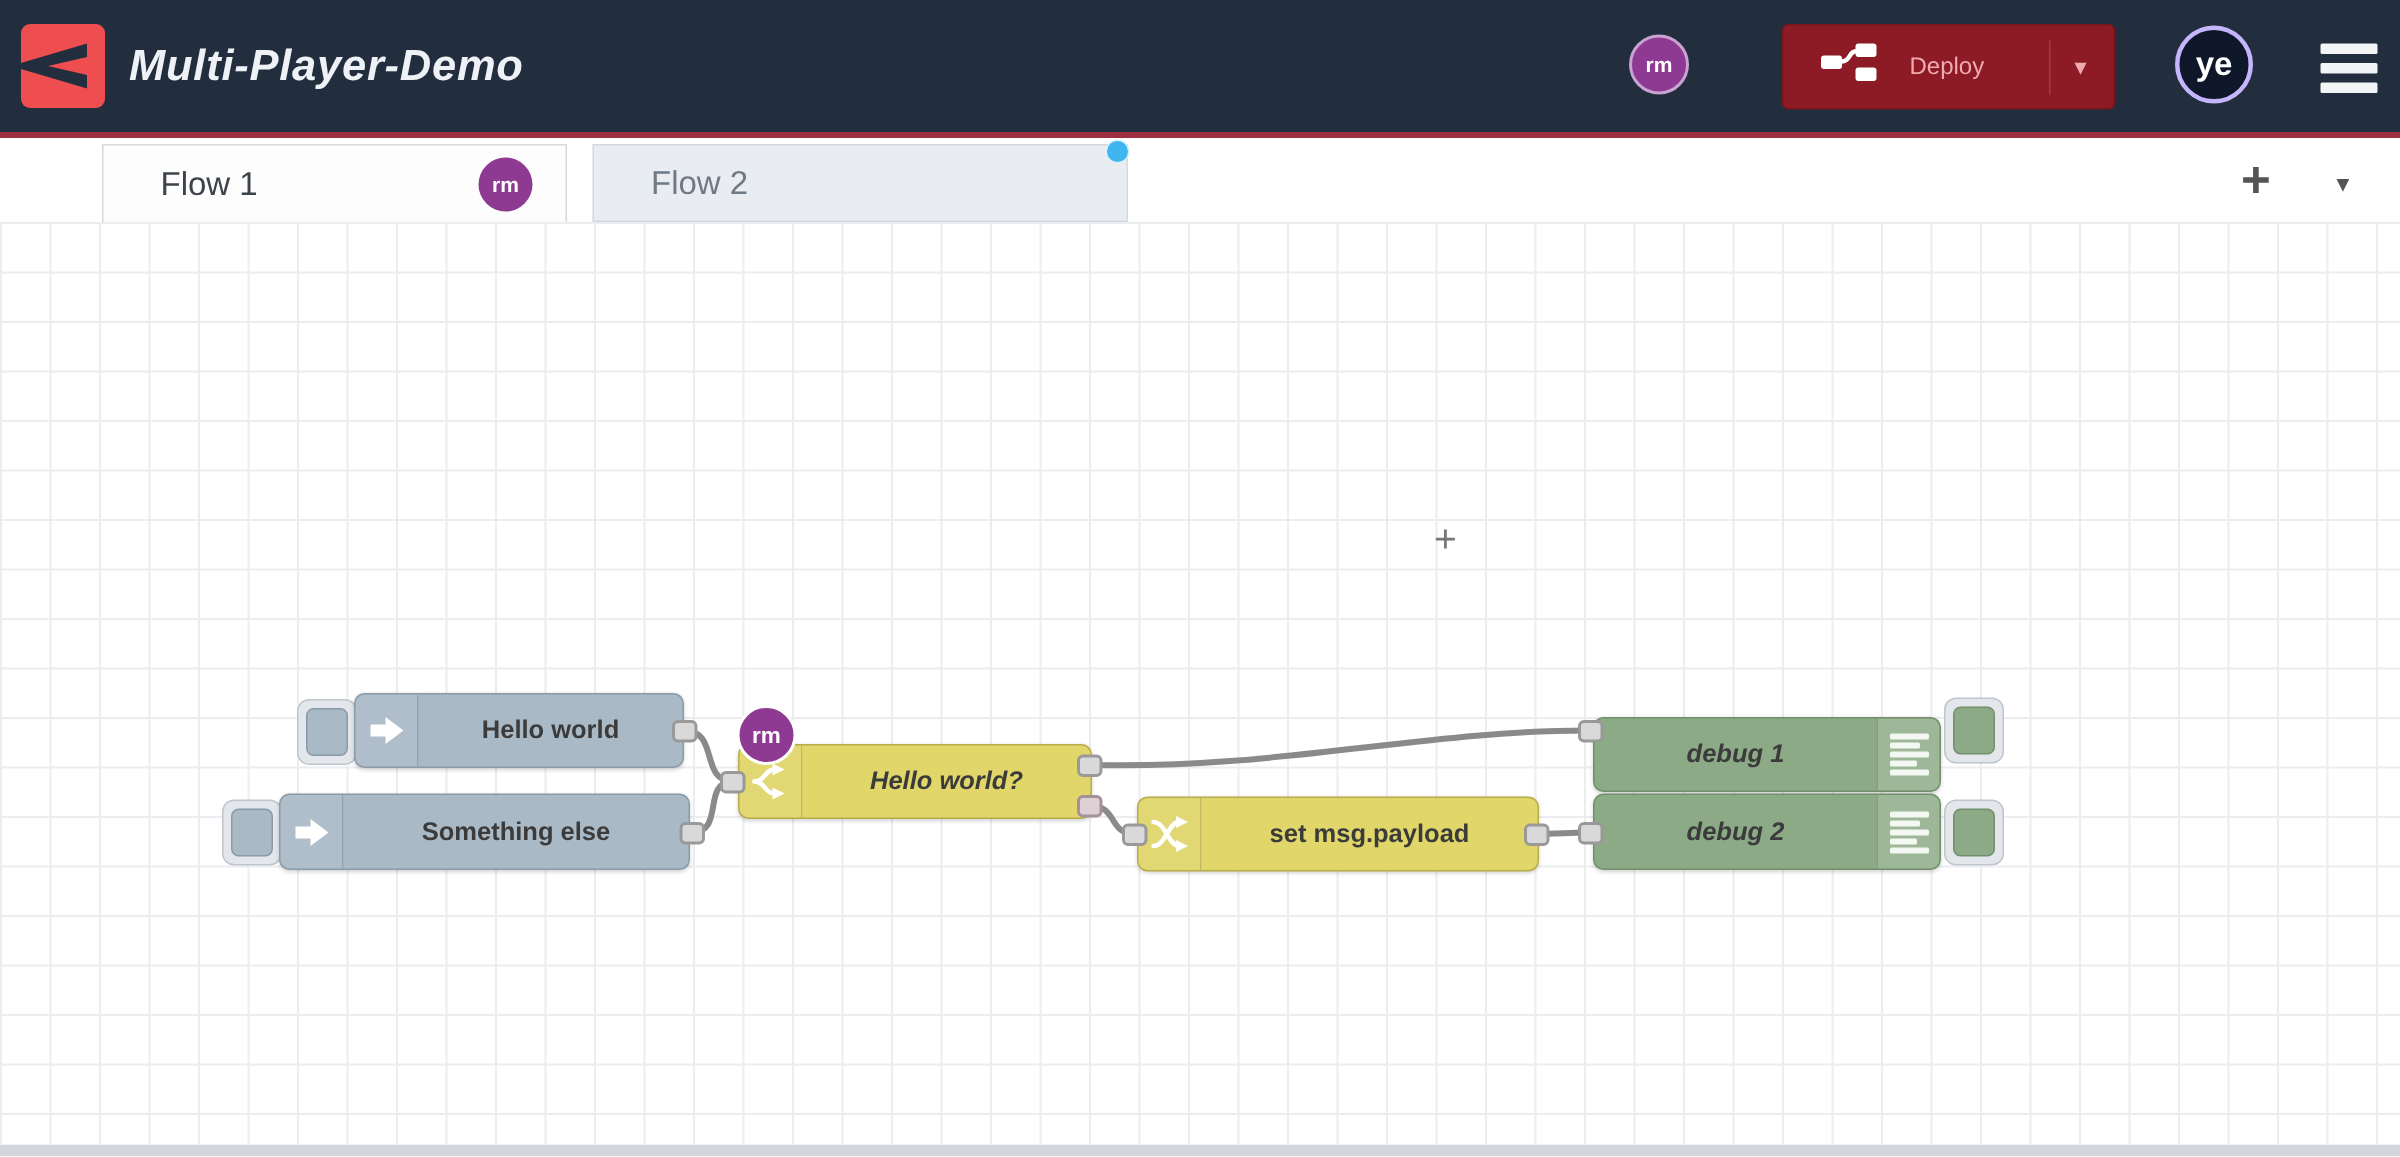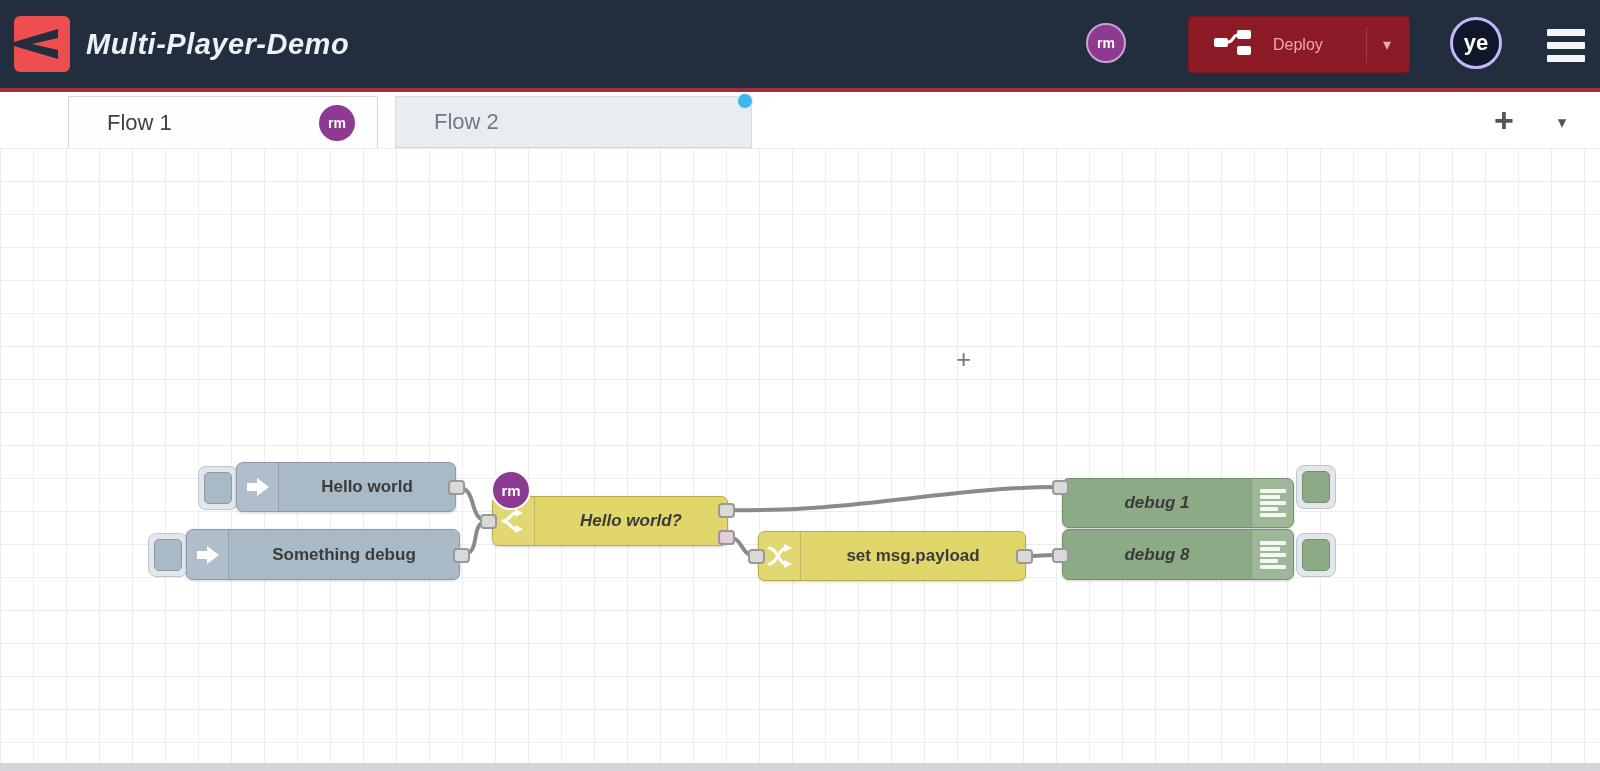--- a/index.html
+++ b/index.html
@@ -170,21 +170,21 @@
 
   <div class="node-button" style="left:148px; top:385px;">
     <div class="inner inner-inject"></div>
   </div>
   <div class="node n-inject" style="left:186px; top:381px; width:274px; height:51px;">
     <div class="icon-strip strip-left">
       <svg width="26" height="24" viewBox="0 0 26 24">
           <path d="M2 8h10V3l12 9-12 9v-5H2z" fill="#fff"></path>
         </svg>
     </div>
-    <div class="node-label">Something debug</div>
+    <div class="node-label">Something else</div>
   </div>
   <div class="port" style="left:453px; top:400px;"></div>
 
   <div class="node n-yellow" style="left:492px; top:348px; width:236px; height:50px;">
     <div class="icon-strip strip-left">
       <svg width="26" height="26" viewBox="0 0 26 26">
         <g stroke="#fff" stroke-width="3" fill="none" stroke-linecap="round">
           <path d="M2 13 C9 13 9 5 15 5"></path>
             <path d="M2 13 C9 13 9 21 15 21"></path>
         </g>
@@ -226,21 +226,21 @@
         <rect x="2" y="26" width="26" height="4" rx="1" fill="#f4f8f2"></rect>
       </svg>
     </div>
   </div>
   <div class="port" style="left:1052px; top:332px;"></div>
   <div class="node-button" style="left:1296px; top:317px;">
     <div class="inner inner-debug"></div>
   </div>
 
   <div class="node n-debug" style="left:1062px; top:381px; width:232px; height:51px;">
-    <div class="node-label italic">debug 8</div>
+    <div class="node-label italic">debug 2</div>
     <div class="icon-strip strip-right">
       <svg width="30" height="32" viewBox="0 0 30 32">
         <rect x="2" y="2" width="26" height="4" rx="1" fill="#f4f8f2"></rect>
         <rect x="2" y="8" width="20" height="4" rx="1" fill="#f4f8f2"></rect>
         <rect x="2" y="14" width="26" height="4" rx="1" fill="#f4f8f2"></rect>
         <rect x="2" y="20" width="18" height="4" rx="1" fill="#f4f8f2"></rect>
         <rect x="2" y="26" width="26" height="4" rx="1" fill="#f4f8f2"></rect>
       </svg>
     </div>
   </div>

